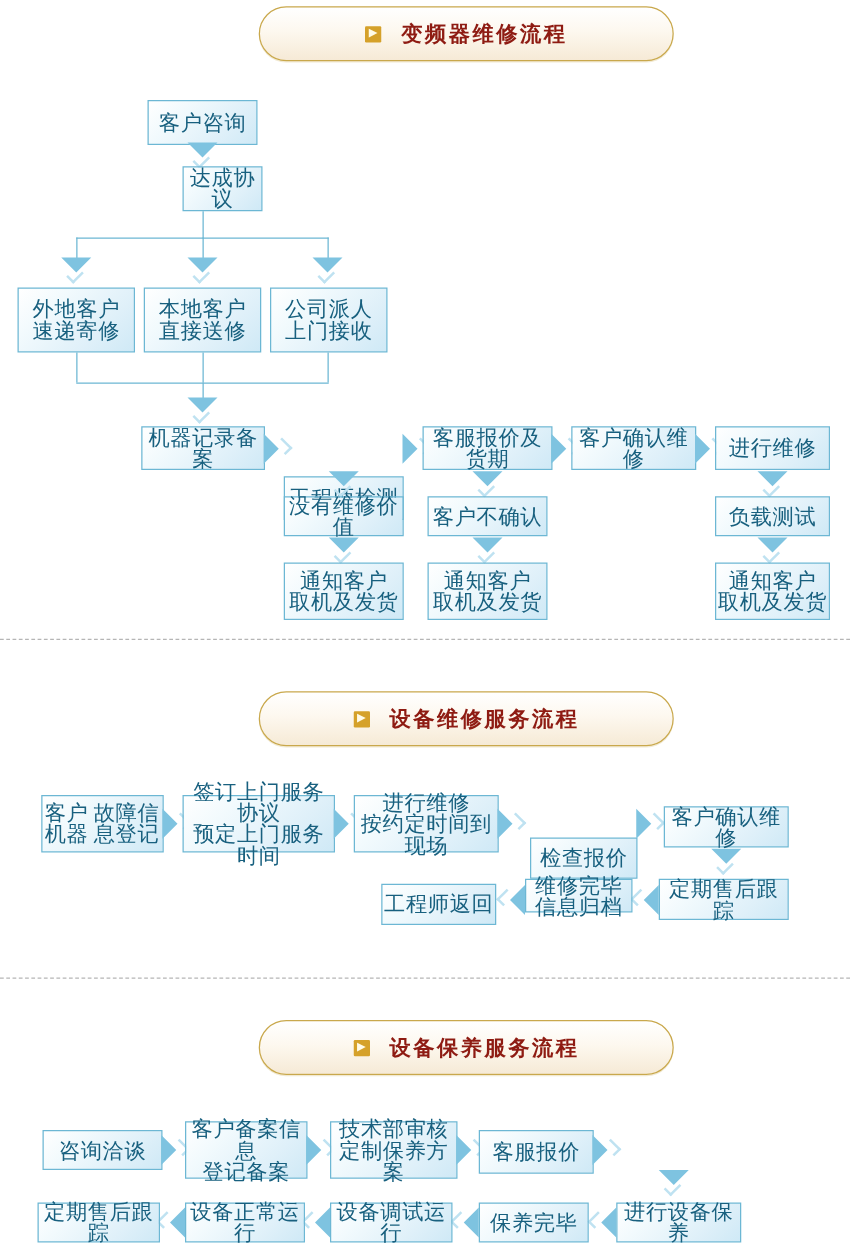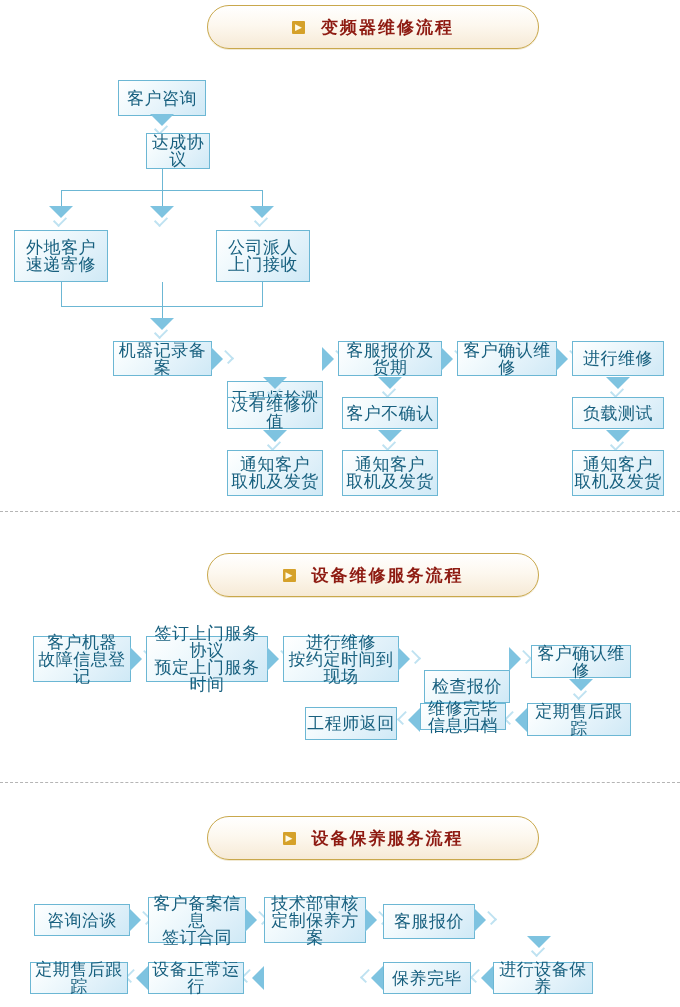--- a/index.html
+++ b/index.html
@@ -159,20 +159,24 @@
   </div>
   <div class="arr-down" style="left:250px;top:206px;">
     <div class="tri"></div>
       <div class="chev"></div>
   </div>
 
   <div class="box" style="left:14px;top:230px;width:94px;height:52px;flex-direction:column;">
     <span>外地客户</span>
     <span>速递寄修</span>
   </div>
+  <div class="box" style="left:115px;top:230px;width:94px;height:52px;flex-direction:column;">
+    <span>本地客户</span>
+    <span>直接送修</span>
+  </div>
   <div class="box" style="left:216px;top:230px;width:94px;height:52px;flex-direction:column;">
     <span>公司派人</span>
     <span>上门接收</span>
   </div>
 
   <div class="vline" style="left:61px;top:282px;height:24px;"></div>
   <div class="vline" style="left:162px;top:282px;height:24px;"></div>
   <div class="vline" style="left:262px;top:282px;height:24px;"></div>
   <div class="hline" style="left:61px;top:306px;width:202px;"></div>
   <div class="vline" style="left:162px;top:306px;height:14px;"></div>
@@ -262,21 +266,21 @@
     <span>取机及发货</span>
   </div>
 
   <div class="divider" style="top:511px;"></div>
 
   <div class="pill" style="left:207px;top:553px;width:332px;">
     <span class="pill-icon">▶</span>
     <span class="pill-title">设备维修服务流程</span>
   </div>
 
-  <div class="box" style="left:33px;top:636px;width:98px;height:46px;flex-direction:column;">
+  <div class="box" style="left:33px;top:636px;width:98px;height:46px;">
     <span>客户机器</span>
     <span>故障信息登记</span>
   </div>
   <div class="arr-right" style="left:130px;top:647px;">
     <div class="tri"></div>
       <div class="chev"></div>
   </div>
   <div class="box" style="left:146px;top:636px;width:122px;height:46px;flex-direction:column;">
     <span>签订上门服务协议</span>
     <span>预定上门服务时间</span>
@@ -337,21 +341,21 @@
 
   <div class="box" style="left:34px;top:904px;width:96px;height:32px;">
     <span>咨询洽谈</span>
   </div>
   <div class="arr-right" style="left:129px;top:908px;">
     <div class="tri"></div>
       <div class="chev"></div>
   </div>
   <div class="box" style="left:148px;top:897px;width:98px;height:46px;flex-direction:column;">
     <span>客户备案信息</span>
-    <span>签订合同</span>
+    <span>登记备案</span>
   </div>
   <div class="arr-right" style="left:245px;top:908px;">
     <div class="tri"></div>
       <div class="chev"></div>
   </div>
   <div class="box" style="left:264px;top:897px;width:102px;height:46px;flex-direction:column;">
     <span>技术部审核</span>
     <span>定制保养方案</span>
   </div>
   <div class="arr-right" style="left:365px;top:908px;">
@@ -378,20 +382,23 @@
     <div class="tri"></div>
       <div class="chev"></div>
   </div>
   <div class="box" style="left:383px;top:962px;width:88px;height:32px;">
     <span>保养完毕</span>
   </div>
   <div class="arr-left" style="left:361px;top:966px;">
     <div class="tri"></div>
       <div class="chev"></div>
   </div>
+  <div class="box" style="left:264px;top:962px;width:98px;height:32px;">
+    <span>设备调试运行</span>
+  </div>
   <div class="arr-left" style="left:242px;top:966px;">
     <div class="tri"></div>
       <div class="chev"></div>
   </div>
   <div class="box" style="left:148px;top:962px;width:96px;height:32px;">
     <span>设备正常运行</span>
   </div>
   <div class="arr-left" style="left:126px;top:966px;">
     <div class="tri"></div>
       <div class="chev"></div>

